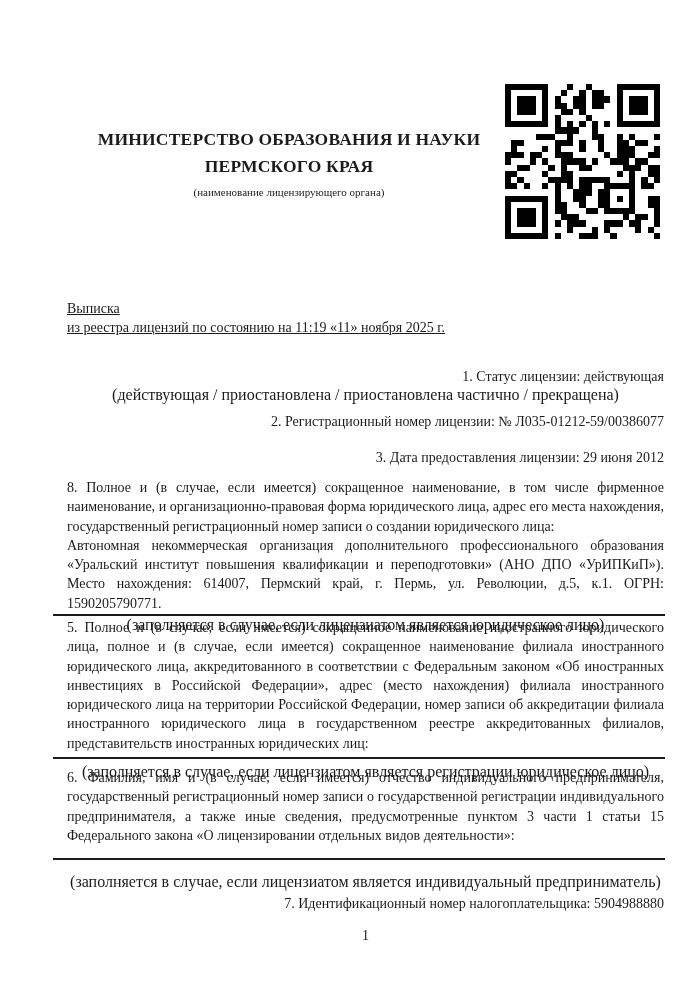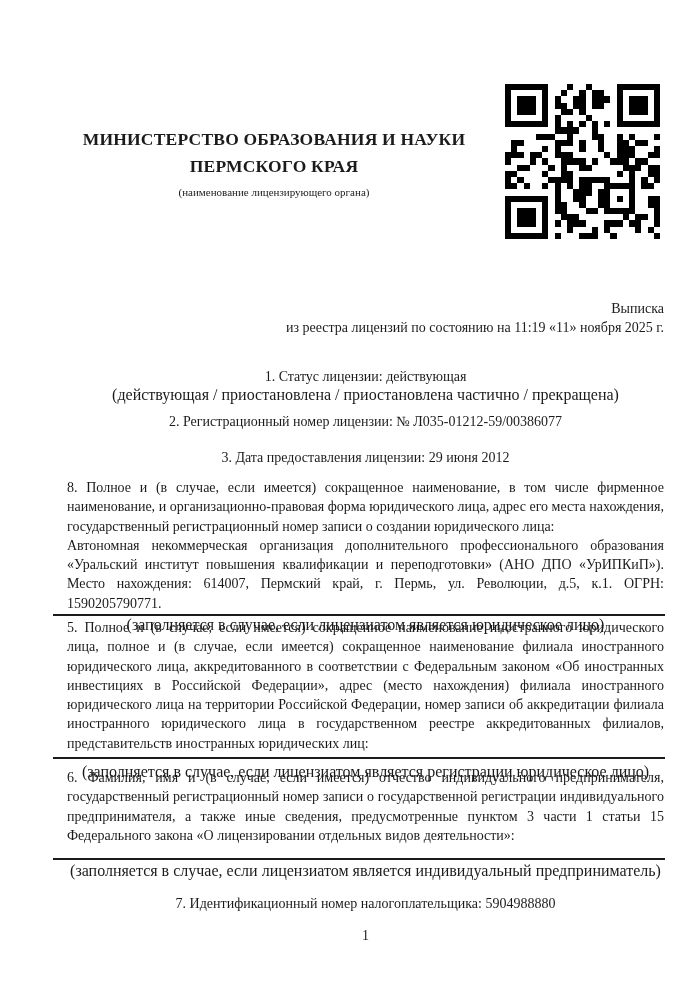--- a/index.html
+++ b/index.html
@@ -8,44 +8,44 @@
     background: #ffffff;
     font-family: "Liberation Serif", "DejaVu Serif", serif;
     color: #1b1b1b;
     position: relative;
     overflow: hidden;
   }
   .page { position: absolute; inset: 0; background: #ffffff; }
 
   
   .ministry {
-    position: absolute; left: 61px; top: 126px; width: 426px;
+    position: absolute; left: 76px; top: 126px; width: 426px;
     text-align: center;
   }
   .ministry-name {
     font-weight: bold; font-size: 17.5px; line-height: 27px;
     letter-spacing: 0.2px;
   }
   .ministry-caption { font-size: 11px; line-height: 13px; margin-top: 6px; }
 
   .qr {
     position: absolute; left: 505px; top: 84px;
     width: 155px; height: 155px; background: #ffffff;
   }
 
   
   .doc-title {
     position: absolute; left: 67px; top: 299px; width: 597px;
-    text-align: right; font-size: 14px; line-height: 19.3px;
+    text-align: left; font-size: 14px; line-height: 19.3px; text-decoration: underline;
   }
 
   
   .sec { position: absolute; left: 67px; width: 597px; font-size: 14px; }
   .sec p { margin: 0; line-height: 19.3px; text-align: justify; }
-  .sec p.single { text-align: center; }
+  .sec p.single { text-align: right; }
 
   .s1 { top: 367px; }
   .s2 { top: 412px; }
   .s3 { top: 448px; }
   .s4 { top: 478px; }
   .s5 { top: 618px; }
   .s6 { top: 768px; }
   .s7 { top: 894px; }
 
   .item-caption {
@@ -53,21 +53,21 @@
     margin-top: 2px;
   }
   .rule {
     border: 0; border-top: 2px solid #1b1b1b; height: 0;
     margin: 1px -1px 0 -14px; 
   }
   .s5 .rule { margin-top: 4px; }
   .s6 .rule { margin-top: 13px; }
   .rule + .item-caption { margin-top: 2px; }
   .s5 .rule + .item-caption { margin-top: 6px; }
-  .s6 .rule + .item-caption { margin-top: 4px; }
+  .s6 .rule + .item-caption { margin-top: 15px; }
 
   .page-number {
     position: absolute; left: 67px; top: 926px; width: 597px;
     text-align: center; font-size: 14px; line-height: 19.3px;
   }
 </style>
 </head>
 <body>
 
 <div class="page">

